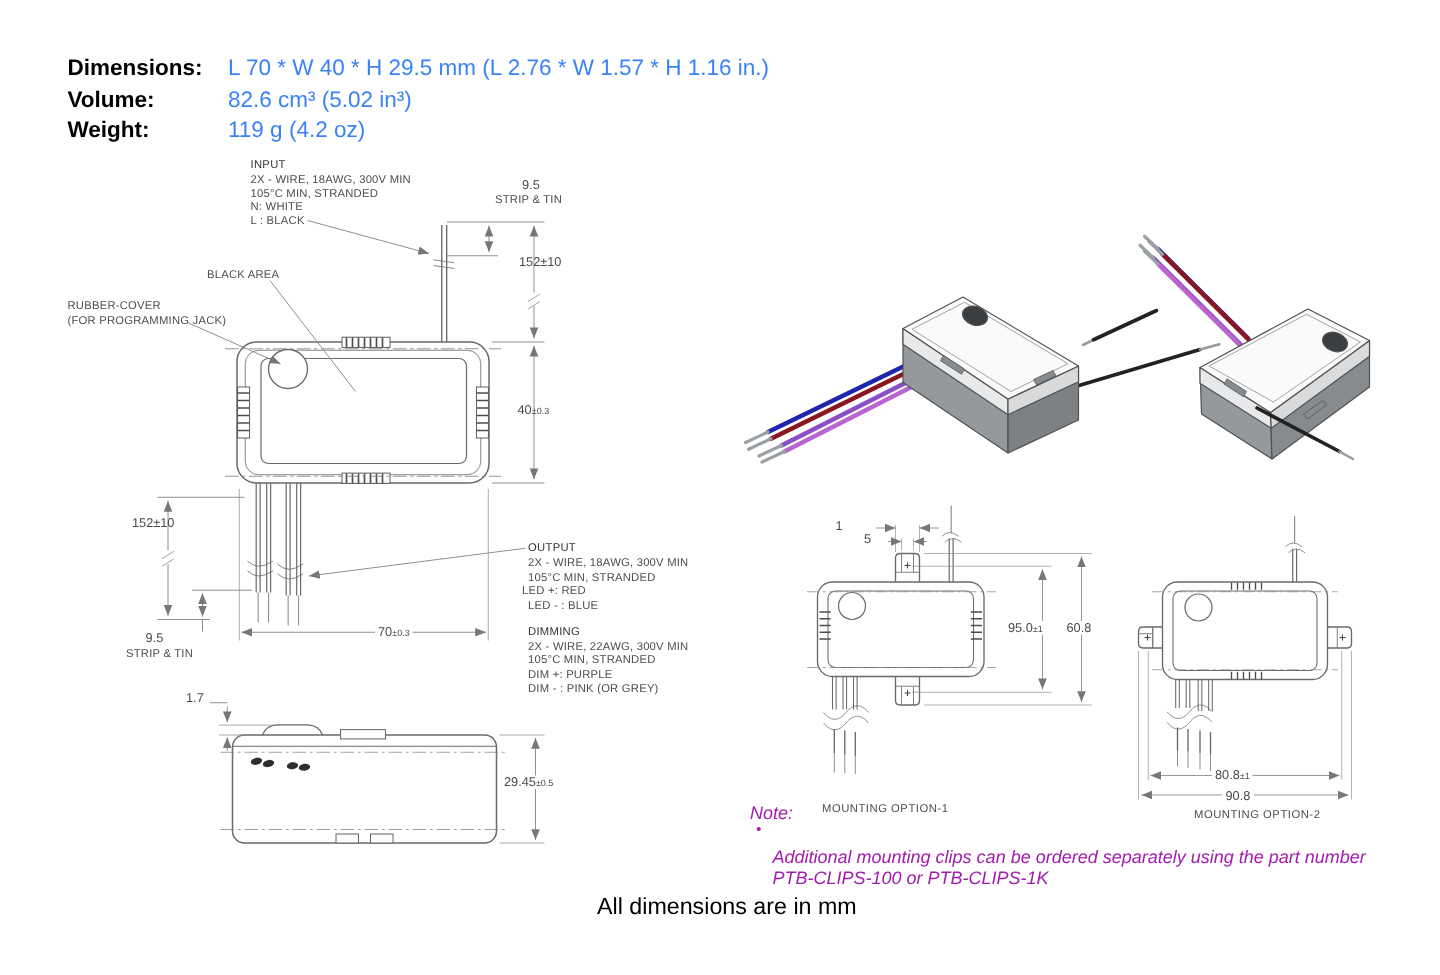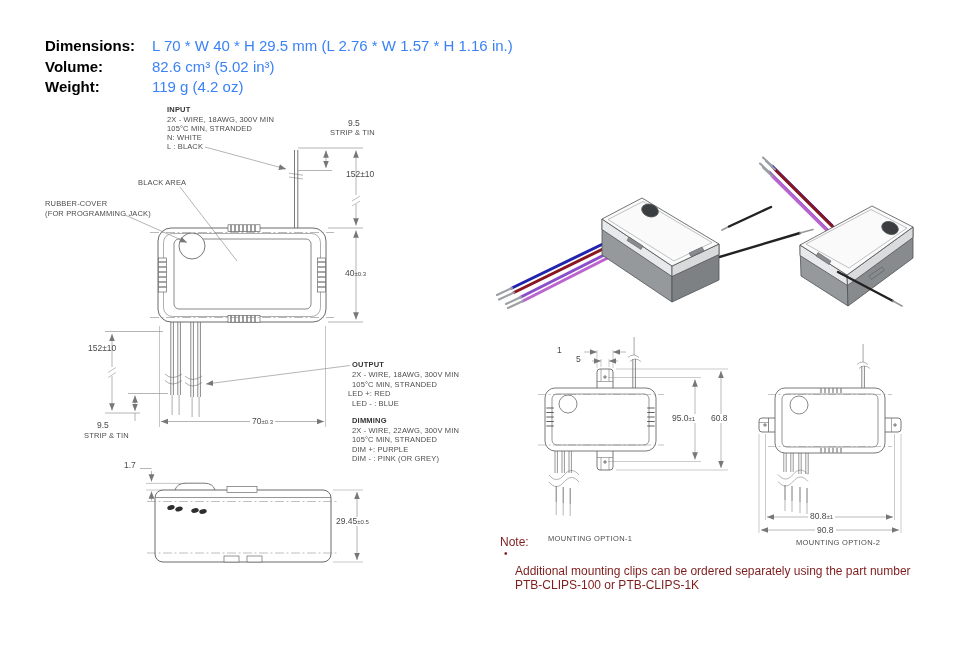--- a/index.html
+++ b/index.html
@@ -1,27 +1,27 @@
 <!DOCTYPE html>
 <html><head>
 <meta charset="utf-8">
 <style>
   body{margin:0;background:#fff}
   .page{position:relative;width:960px;height:622px;background:#fff;overflow:hidden;
         font-family:"Liberation Sans",sans-serif}
   svg.art{position:absolute;left:0;top:0}
   .t{position:absolute;white-space:nowrap;line-height:1;color:#4a4a4a}
   .cap{font-size:7.5px;letter-spacing:.15px;color:#4d4d4d}
-  .capb{font-size:7.5px;font-weight:bold;color:#333;letter-spacing:.2px}
+  .capb{font-size:7.5px;font-weight:normal;color:#333;letter-spacing:.2px}
   .dim{font-size:8.5px;color:#4a4a4a}
   .dim .tol{font-size:6px}
   .bg{background:#fff;padding:0 2px}
   .hdr-label{font-size:15px;font-weight:bold;color:#000}
   .hdr-val{font-size:15px;color:#3b82f6}
-  .note-t{font-size:12px;color:#7f1d1d}
+  .note-t{font-size:12px;font-style:italic;color:#a21caf}
   .mnt{font-size:7.5px;color:#4d4d4d;letter-spacing:.35px}
   .footer{font-size:15.5px;color:#000}
 </style>
 </head>
 <body>
 
 <div class="page">
 
 <svg class="art" width="960" height="650" viewBox="0 0 960 650">
   <defs>
@@ -305,14 +305,15 @@
     <span>80.8</span><span class="tol">±1</span>
   </span>
   <span class="t dim bg" style="left:815px;top:526px">90.8</span>
   <span class="t mnt" style="left:796px;top:539px">MOUNTING OPTION-2</span>
 
   <span class="t note-t" style="left:500px;top:536px">Note:</span>
   <span class="t note-t" style="left:504px;top:549px;font-size:10px">•</span>
   <span class="t note-t" style="left:515px;top:565px">Additional mounting clips can be ordered separately using the part number</span>
   <span class="t note-t" style="left:515px;top:579px">PTB-CLIPS-100 or PTB-CLIPS-1K</span>
 
+  <span class="t footer" style="left:398px;top:597px">All dimensions are in mm</span>
 
 </div>
 
 </body></html>

